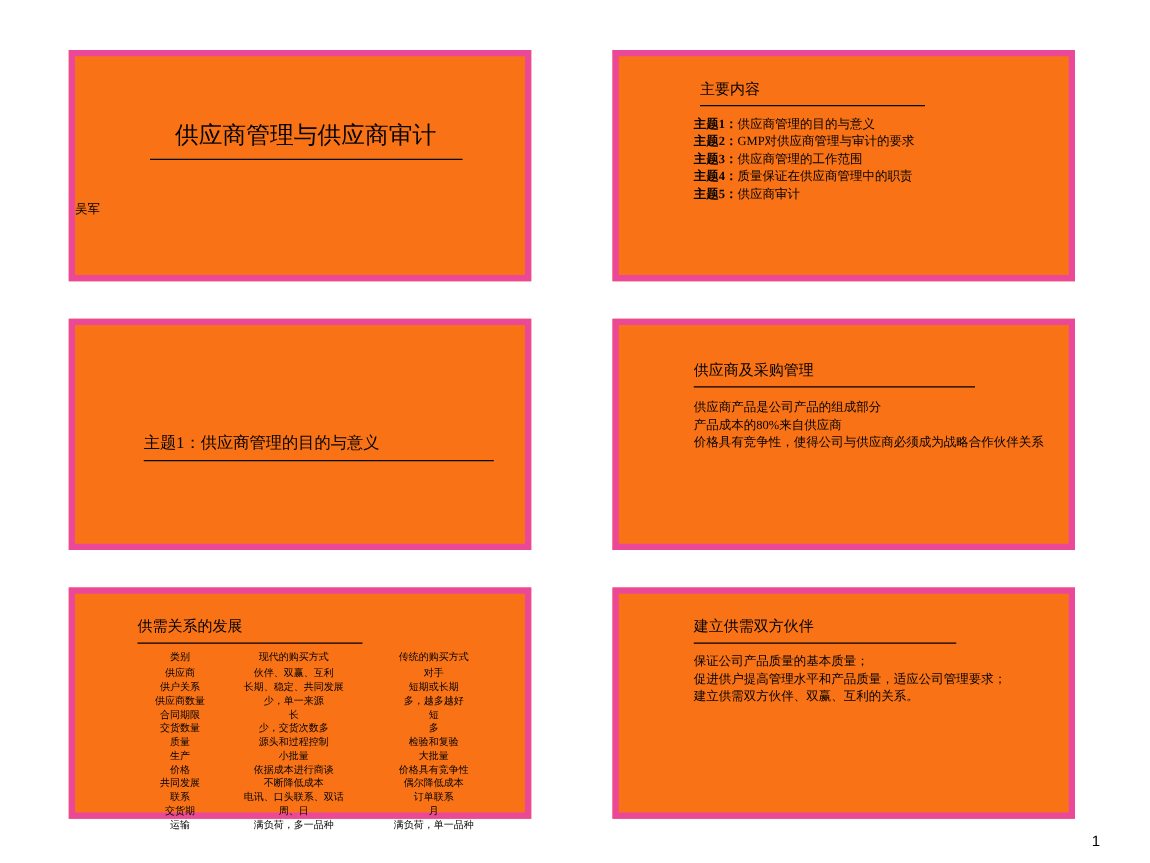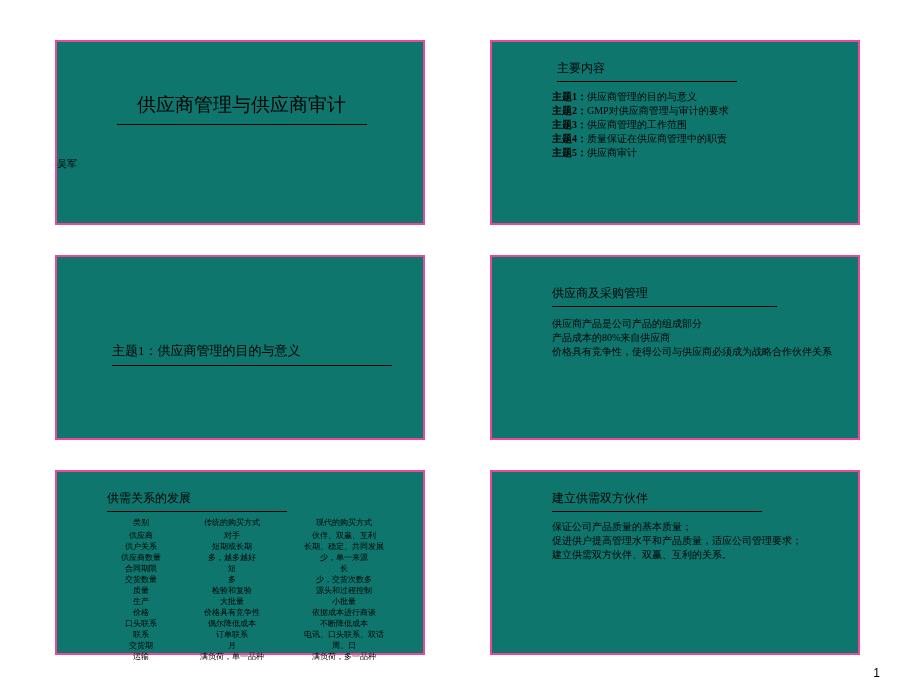--- a/index.html
+++ b/index.html
@@ -9,22 +9,22 @@
       background: #fff;
       font-family: "SimSun", "宋体", serif;
       font-size: 10px;
       position: relative;
       color: #000;
     }
     .slide {
       position: absolute;
       width: 370px;
       height: 185px;
-      border: 2px solid #ec4899;
-      background: #0f766e;
+      border: 5px solid #ec4899;
+      background: #f97316;
     }
     .slide.left { left: 55px; }
     .slide.right { left: 490px; }
     .slide.row1 { top: 40px; }
     .slide.row2 { top: 255px; }
     .slide.row3 { top: 470px; }
 
     
     .s1-title {
       position: absolute;
@@ -172,55 +172,55 @@
     <div class="s5-col s5-c1">
       <div class="s5-header">类别</div>
       <div>供应商</div>
       <div>供户关系</div>
       <div>供应商数量</div>
       <div>合同期限</div>
       <div>交货数量</div>
       <div>质量</div>
       <div>生产</div>
       <div>价格</div>
-      <div>口头联系</div>
+      <div>共同发展</div>
       <div>联系</div>
       <div>交货期</div>
       <div>运输</div>
+    </div>
+    <div class="s5-col s5-c3">
+      <div class="s5-header">现代的购买方式</div>
+      <div>伙伴、双赢、互利</div>
+      <div>长期、稳定、共同发展</div>
+      <div>少，单一来源</div>
+      <div>长</div>
+      <div>少，交货次数多</div>
+      <div>源头和过程控制</div>
+      <div>小批量</div>
+      <div>依据成本进行商谈</div>
+      <div>不断降低成本</div>
+      <div>电讯、口头联系、双话</div>
+      <div>周、日</div>
+      <div>满负荷，多一品种</div>
     </div>
     <div class="s5-col s5-c2">
       <div class="s5-header">传统的购买方式</div>
       <div>对手</div>
       <div>短期或长期</div>
       <div>多，越多越好</div>
       <div>短</div>
       <div>多</div>
       <div>检验和复验</div>
       <div>大批量</div>
       <div>价格具有竞争性</div>
       <div>偶尔降低成本</div>
       <div>订单联系</div>
       <div>月</div>
       <div>满负荷，单一品种</div>
     </div>
-    <div class="s5-col s5-c3">
-      <div class="s5-header">现代的购买方式</div>
-      <div>伙伴、双赢、互利</div>
-      <div>长期、稳定、共同发展</div>
-      <div>少，单一来源</div>
-      <div>长</div>
-      <div>少，交货次数多</div>
-      <div>源头和过程控制</div>
-      <div>小批量</div>
-      <div>依据成本进行商谈</div>
-      <div>不断降低成本</div>
-      <div>电讯、口头联系、双话</div>
-      <div>周、日</div>
-      <div>满负荷，多一品种</div>
-    </div>
   </div>
 </div>
 
 <div class="slide right row3">
   <div class="s6-title">建立供需双方伙伴</div>
   <div class="s6-body">
     <div>保证公司产品质量的基本质量；</div>
     <div>促进供户提高管理水平和产品质量，适应公司管理要求；</div>
     <div>建立供需双方伙伴、双赢、互利的关系。</div>
   </div>

